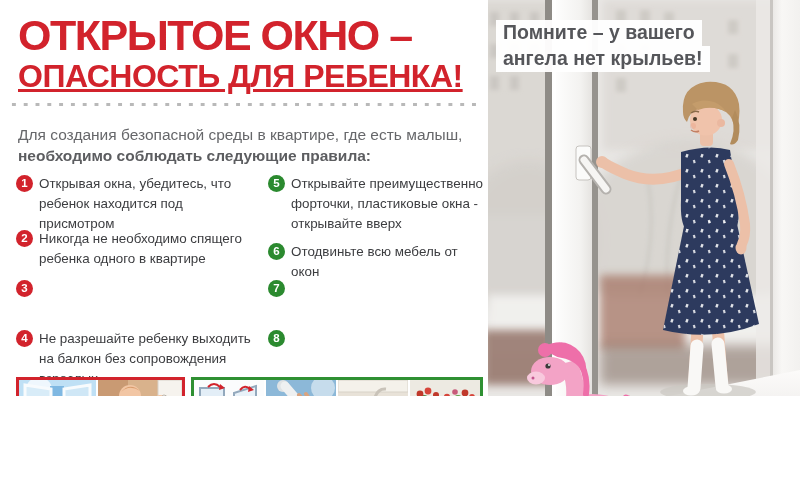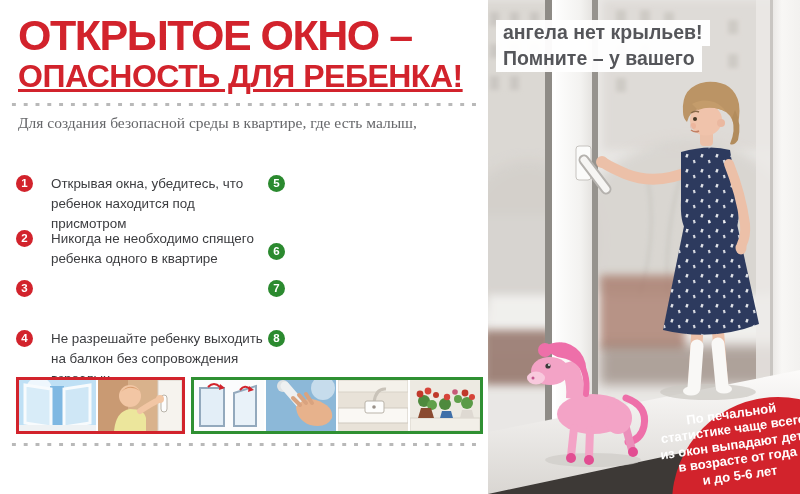--- a/index.html
+++ b/index.html
@@ -1,35 +1,35 @@
 <!DOCTYPE html>
 <html><head>
 <meta charset="utf-8">
 <style>
   html,body{margin:0;padding:0;background:#ffffff;}
-  #poster{position:relative;width:800px;height:494px;background:#ffffff;overflow:hidden;
+  #poster{position:relative;width:800px;height:396px;background:#ffffff;overflow:hidden;
           font-family:"Liberation Sans","DejaVu Sans",sans-serif;}
   
   .title{position:absolute;left:18px;top:12px;color:#d2232c;font-weight:bold;}
   .t1{display:block;font-size:43px;line-height:47px;letter-spacing:-1.5px;}
   .t2{display:block;font-size:32px;line-height:34px;letter-spacing:-0.5px;text-decoration:underline;}
   .dots{position:absolute;left:8px;width:470px;height:5px;
         background-image:radial-gradient(circle,#b9b9b9 1.8px,rgba(0,0,0,0) 2px);
         background-size:11.8px 5px;background-repeat:repeat-x;}
   .dots.top{top:102px;}
   .dots.bottom{top:442px;}
-  .intro{position:absolute;left:18px;top:112px;margin:0;font-size:15.5px;line-height:21px;color:#66676a;font-family:Liberation Serif, serif;}
+  .intro{position:absolute;left:18px;top:124px;margin:0;font-size:15.5px;line-height:21px;color:#66676a;}
   .intro span{display:block;}
   .intro strong{display:block;color:#5c5d60;}
   .rule{position:absolute;display:flex;gap:6px;}
   .num{flex:0 0 17px;width:17px;height:17px;border-radius:50%;color:#fff;font-size:11.5px;
        font-weight:bold;text-align:center;line-height:17px;margin-top:1px;}
   .num.red{background:#d2232c;}
   .num.green{background:#2b8a2f;}
-  .rtext{font-size:13.4px;line-height:20px;color:#3c3d40;white-space:pre-line;margin-left:12px;}
+  .rtext{font-size:13.4px;line-height:20px;color:#3c3d40;white-space:pre-line;}
   .pgroup{position:absolute;top:377px;display:flex;gap:2px;background:#fff;}
   .pgroup.red{left:16px;border:3px solid #d2232c;}
   .pgroup.green{left:191px;border:3px solid #2f9032;}
   .pgroup svg{display:block;}
   
   .photo{position:absolute;left:488px;top:0;width:312px;height:494px;}
   .photo svg{position:absolute;left:0;top:0;}
   .reminder{position:absolute;left:496px;top:20px;z-index:3;}
   .reminder span{display:table;background:rgba(255,255,255,0.96);padding:1px 7px 3px;
                  font-size:19.5px;font-weight:bold;color:#55565a;line-height:22px;}
@@ -47,20 +47,21 @@
 
   <div class="title">
     <span class="t1">ОТКРЫТОЕ ОКНО –</span>
     <span class="t2">ОПАСНОСТЬ ДЛЯ РЕБЕНКА!</span>
   </div>
 
   <div class="dots top"></div>
 
   <p class="intro">
     <span>Для создания безопасной среды в квартире, где есть малыш,</span>
+    <strong>необходимо соблюдать следующие правила:</strong>
   </p>
 
   <div class="rule" style="left:16px;top:174px;width:245px">
     <span class="num red">1</span>
     <div class="rtext">Открывая окна, убедитесь, что
 ребенок находится под присмотром</div>
   </div>
   <div class="rule" style="left:16px;top:229px;width:245px">
     <span class="num red">2</span>
     <div class="rtext">Никогда не необходимо спящего
@@ -69,23 +70,27 @@
   <div class="rule" style="left:16px;top:279px;width:245px">
     <span class="num red">3</span>
   </div>
   <div class="rule" style="left:16px;top:329px;width:250px">
     <span class="num red">4</span>
     <div class="rtext">Не разрешайте ребенку выходить
 на балкон без сопровождения взрослых</div>
   </div>
   <div class="rule" style="left:268px;top:174px;width:215px">
     <span class="num green">5</span>
+    <div class="rtext">Открывайте преимущественно
+форточки, пластиковые окна -
+открывайте вверх</div>
   </div>
   <div class="rule" style="left:268px;top:242px;width:215px">
     <span class="num green">6</span>
+    <div class="rtext">Отодвиньте всю мебель от окон</div>
   </div>
   <div class="rule" style="left:268px;top:279px;width:215px">
     <span class="num green">7</span>
   </div>
   <div class="rule" style="left:268px;top:329px;width:215px">
     <span class="num green">8</span>
   </div>
 
   <div class="pgroup red">
     <svg width="77" height="51" viewBox="0 0 77 51">
@@ -292,22 +297,22 @@
         <path d="M56,346 Q78,336 92,352 Q100,362 98,376 Q88,360 74,358 Q62,356 56,346 Z" fill="#ee6fa9"></path>
         <path d="M88,358 Q101,372 98,394" stroke="#ee6fa9" stroke-width="6" fill="none" stroke-linecap="round"></path>
         <circle cx="57" cy="350" r="7" fill="#ee6fa9"></circle>
         <circle cx="60" cy="366" r="2.6" fill="#3a3a3a"></circle>
         <circle cx="61" cy="365" r="0.9" fill="#ffffff"></circle>
       </g>
     </svg>
   </div>
 
   <div class="reminder">
+    <span>Помните – у вашего</span>
     <span>ангела нет крыльев!</span>
-    <span>Помните – у вашего</span>
   </div>
 
   <div class="badge-circle"></div>
   <div class="badge-text">
     <span>По печальной</span>
     <span>статистике чаще всего</span>
     <span>из окон выпадают дети</span>
     <span>в возрасте от года</span>
     <span>и до 5-6 лет</span>
   </div>

